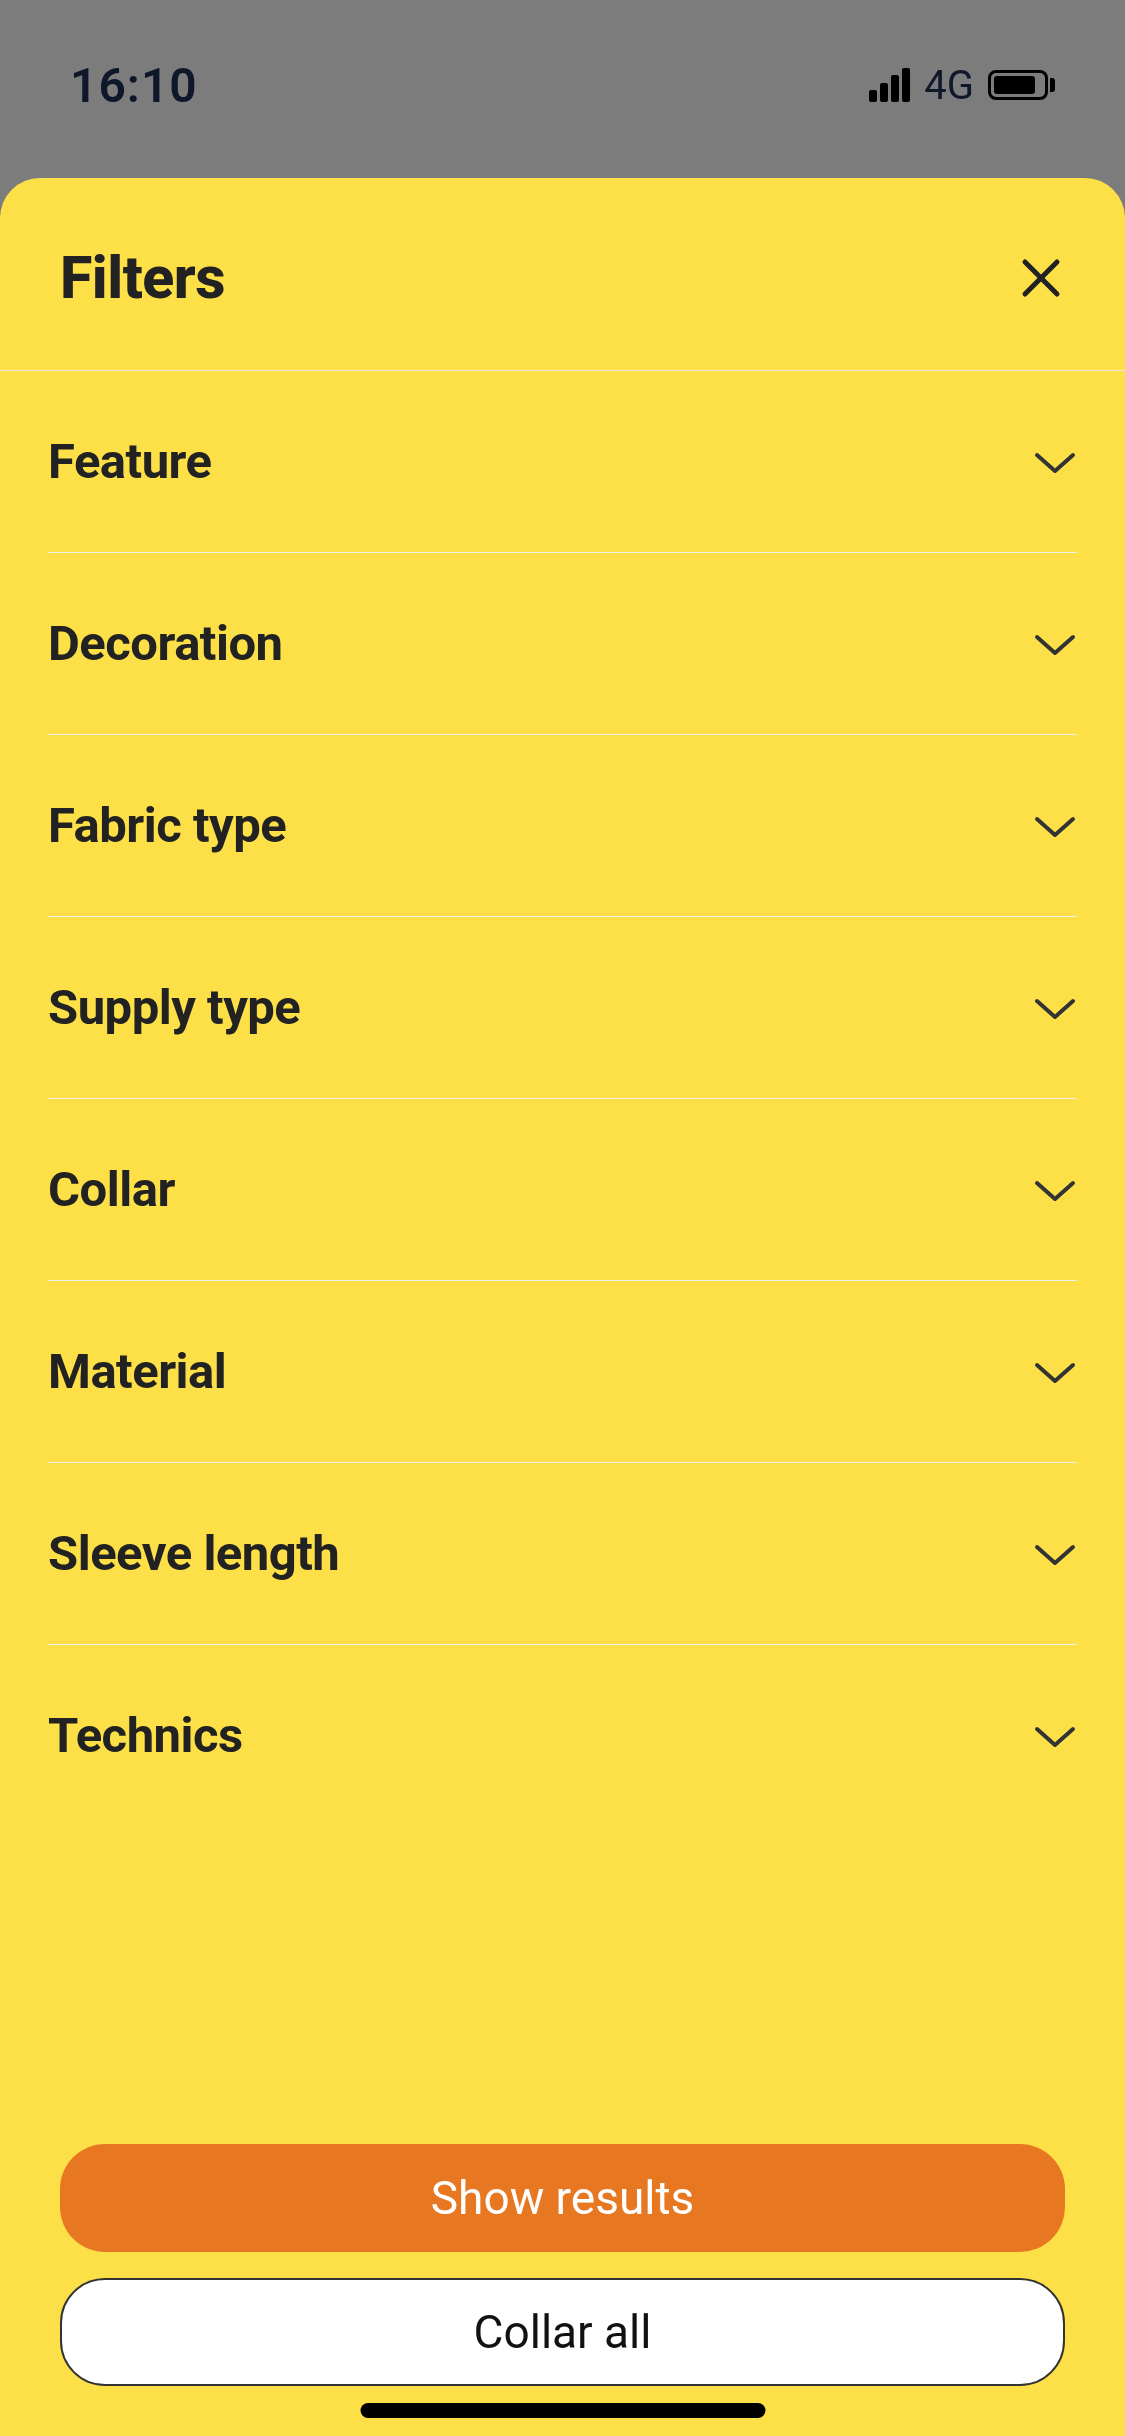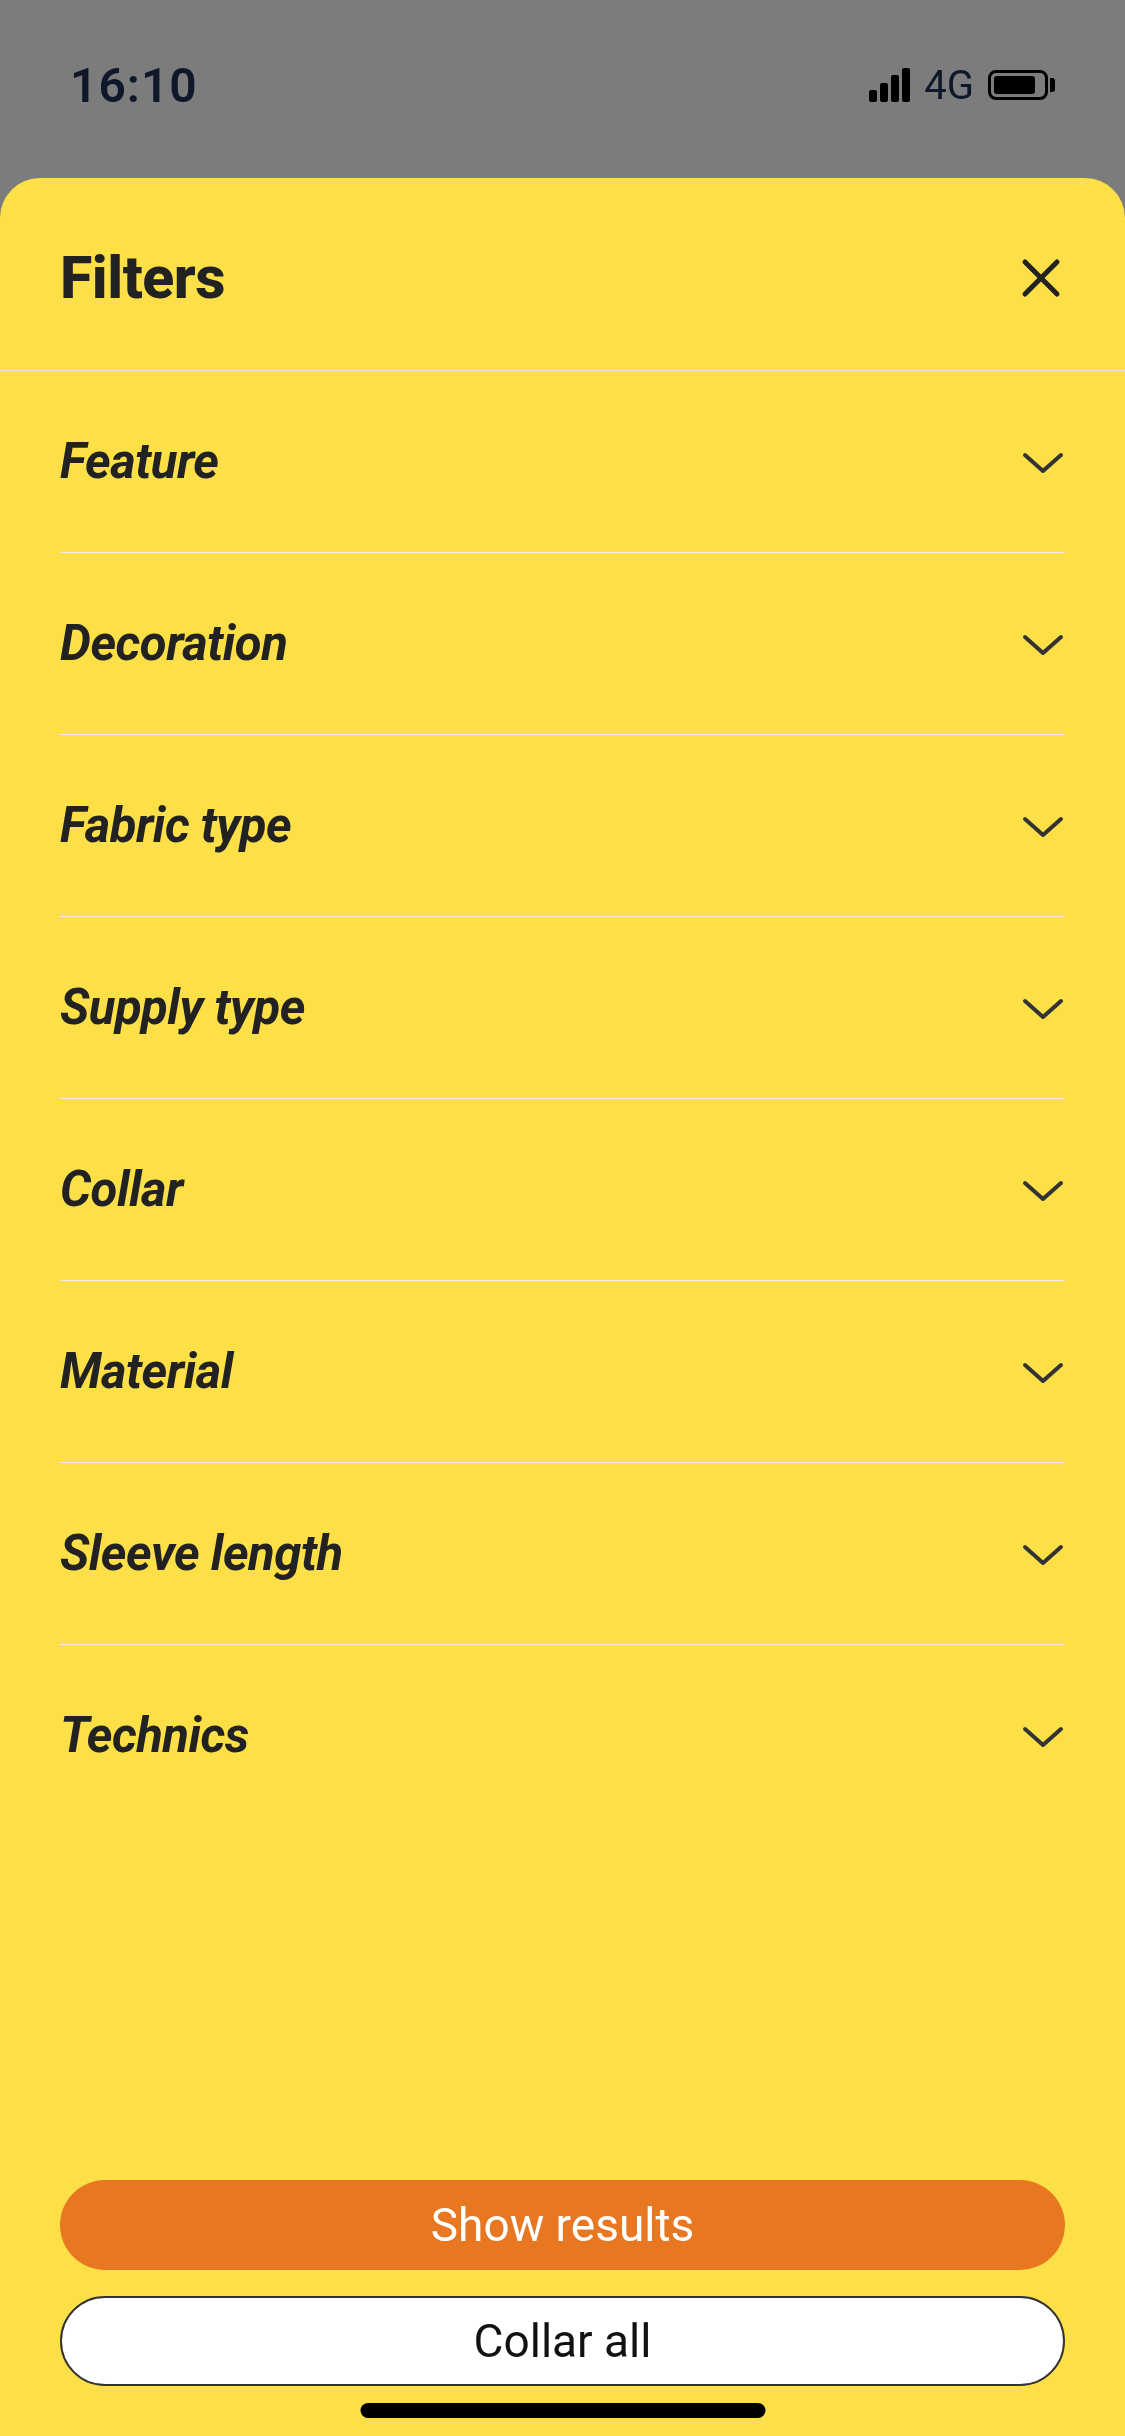--- a/index.html
+++ b/index.html
@@ -105,22 +105,21 @@
       letter-spacing: -0.5px;
     }
     .close-icon {
       width: 48px;
       height: 48px;
       cursor: pointer;
     }
     .filter-list {
       flex: 1;
       overflow-y: auto;
-      padding: 0 60px;
-      font-style: italic;
+      padding: 0 48px;
     }
     .filter-item {
       display: flex;
       justify-content: space-between;
       align-items: center;
       padding: 62px 0;
       border-bottom: 1.5px solid #eee;
       cursor: pointer;
     }
     .filter-item:last-child {
@@ -138,21 +137,21 @@
       flex-shrink: 0;
     }
     .modal-footer {
       padding: 20px 60px 50px 60px;
       display: flex;
       flex-direction: column;
       gap: 26px;
     }
     .btn {
       width: 100%;
-      height: 90px;
+      height: 108px;
       border-radius: 45px;
       font-size: 46px;
       font-weight: 400;
       cursor: pointer;
       border: none;
       display: flex;
       align-items: center;
       justify-content: center;
     }
     .btn-primary {

